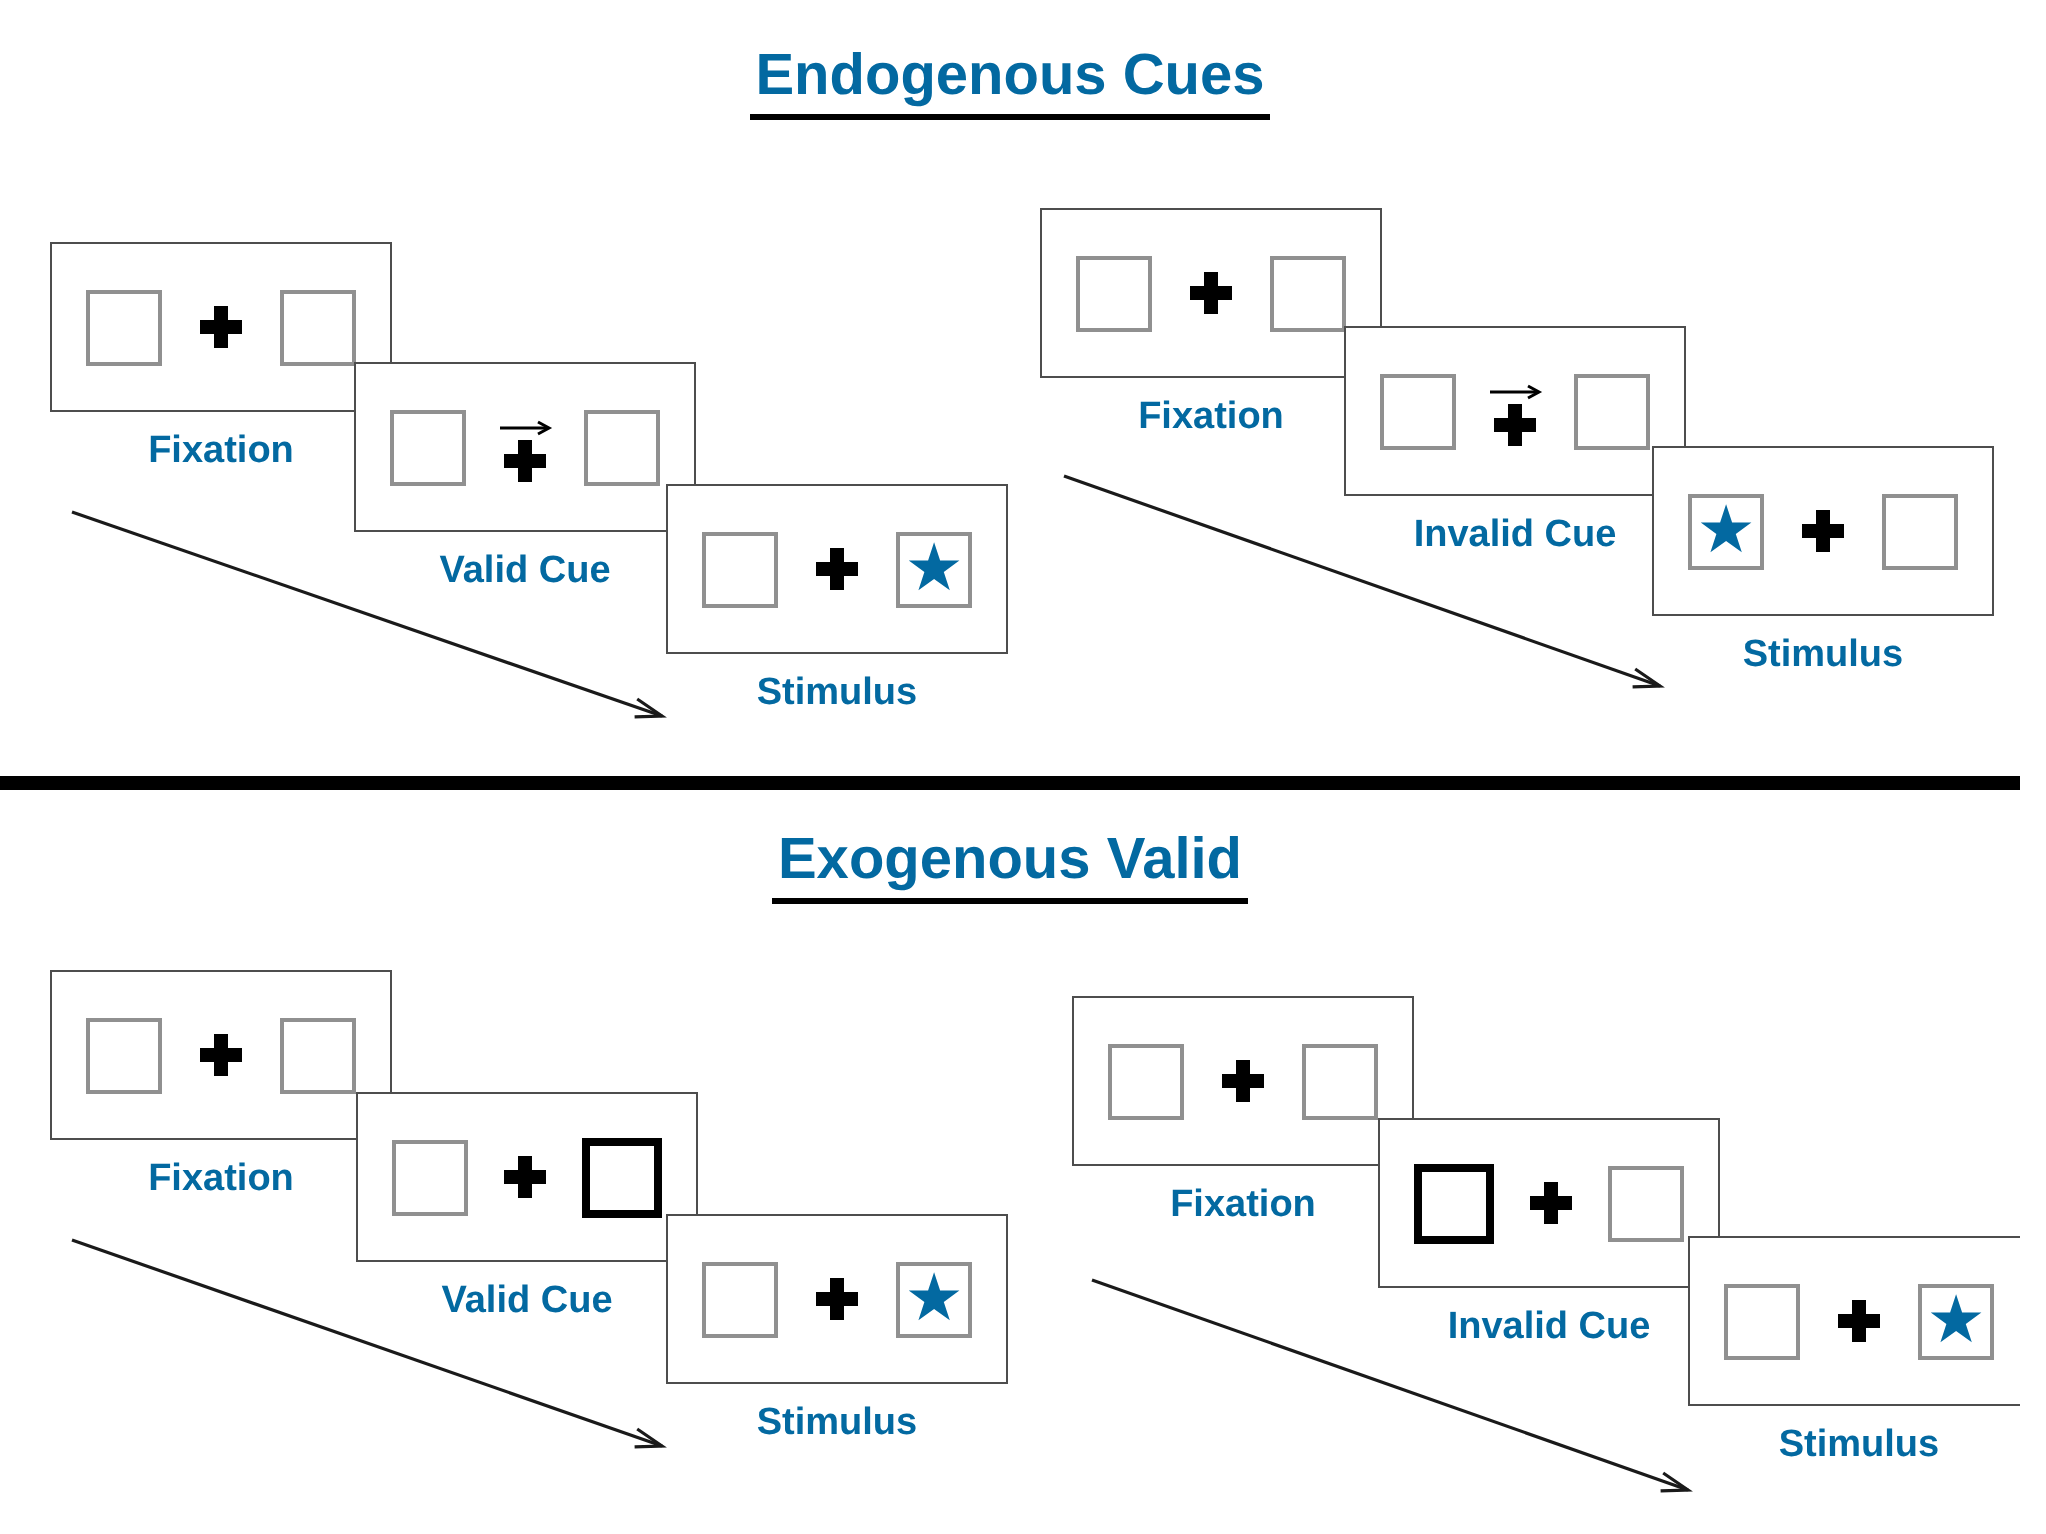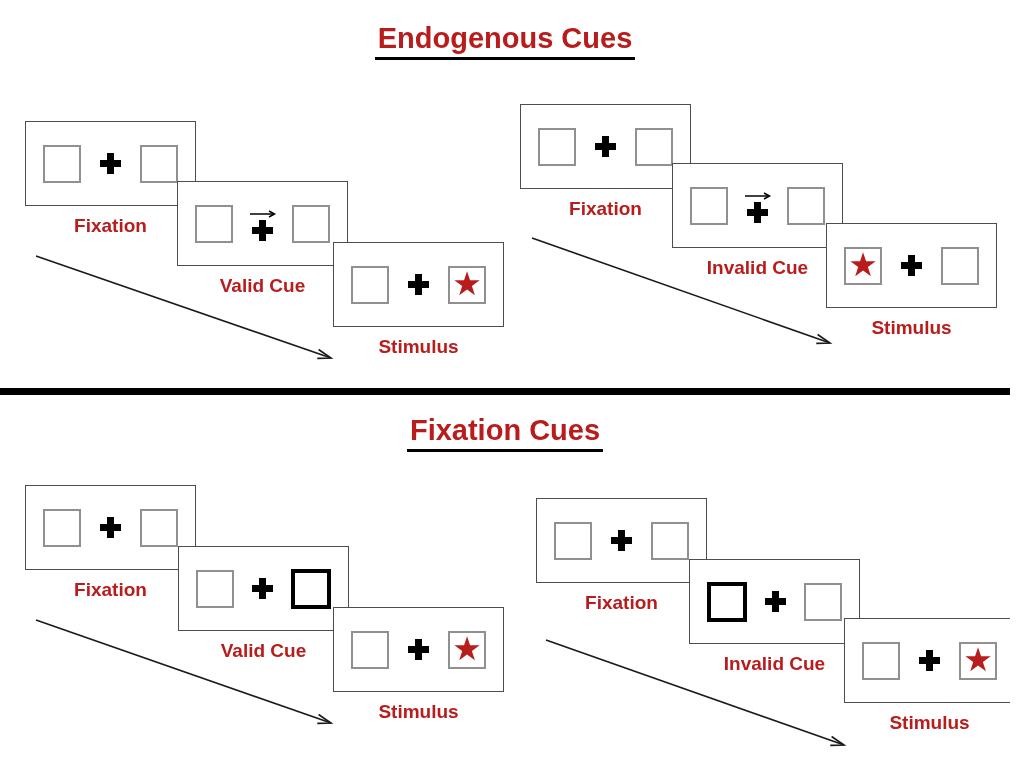--- a/index.html
+++ b/index.html
@@ -1,18 +1,18 @@
 <!DOCTYPE html>
 <html><head>
 <meta charset="utf-8">
 <style>
   html,body { margin:0; padding:0; background:#fff; }
   .canvas {
     position:relative; width:1010px; height:767px; background:#ffffff;
-    font-family:"Liberation Sans", sans-serif; color:#b91c1c; overflow:hidden;
+    font-family:"Liberation Sans", sans-serif; color:#0369a1; overflow:hidden;
   }
   .sec-title {
     position:absolute; left:0; width:100%; text-align:center;
     font-weight:bold; font-size:29px; letter-spacing:0px;
   }
   .sec-title .title-text {
     display:inline-block; border-bottom:3px solid #000; padding:0 3px 2px 3px;
   }
   .divider {
     position:absolute; left:0; top:388px; width:1023px; height:7px; background:#000;
@@ -50,21 +50,21 @@
 </head>
 <body>
 
 <div class="canvas">
 
   <div class="sec-title" style="top:22px;">
     <span class="title-text">Endogenous Cues</span>
   </div>
   <div class="divider"></div>
   <div class="sec-title" style="top:414px;">
-    <span class="title-text">Fixation Cues</span>
+    <span class="title-text">Exogenous Valid</span>
   </div>
 
   <div class="step" style="left:25px; top:121px;">
     <div class="panel">
       <div class="sq"></div>
       <div class="plus"></div>
       <div class="sq"></div>
     </div>
     <div class="lbl">Fixation</div>
   </div>

